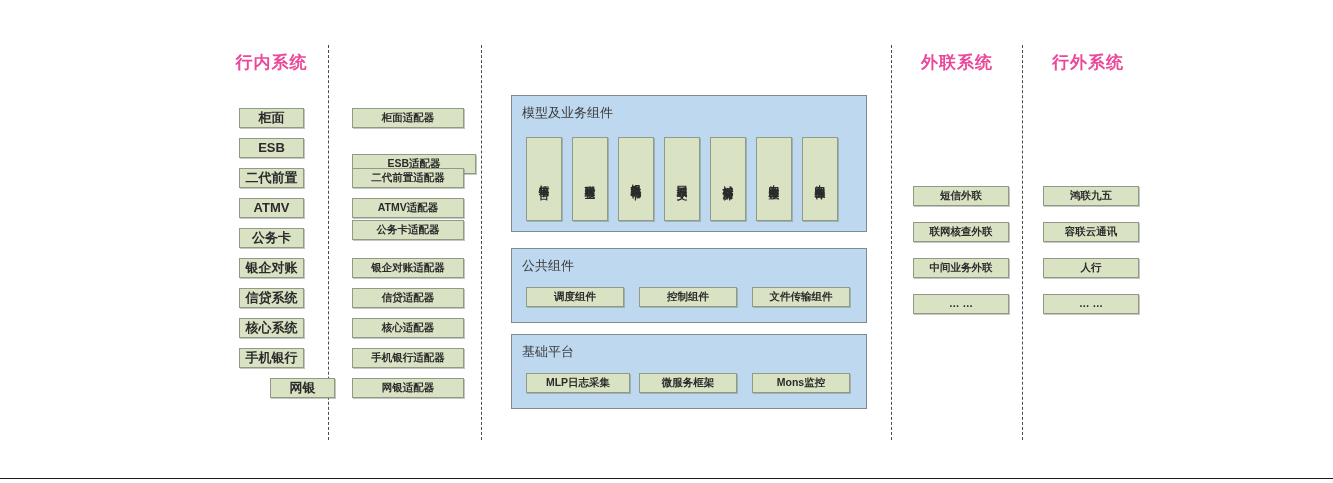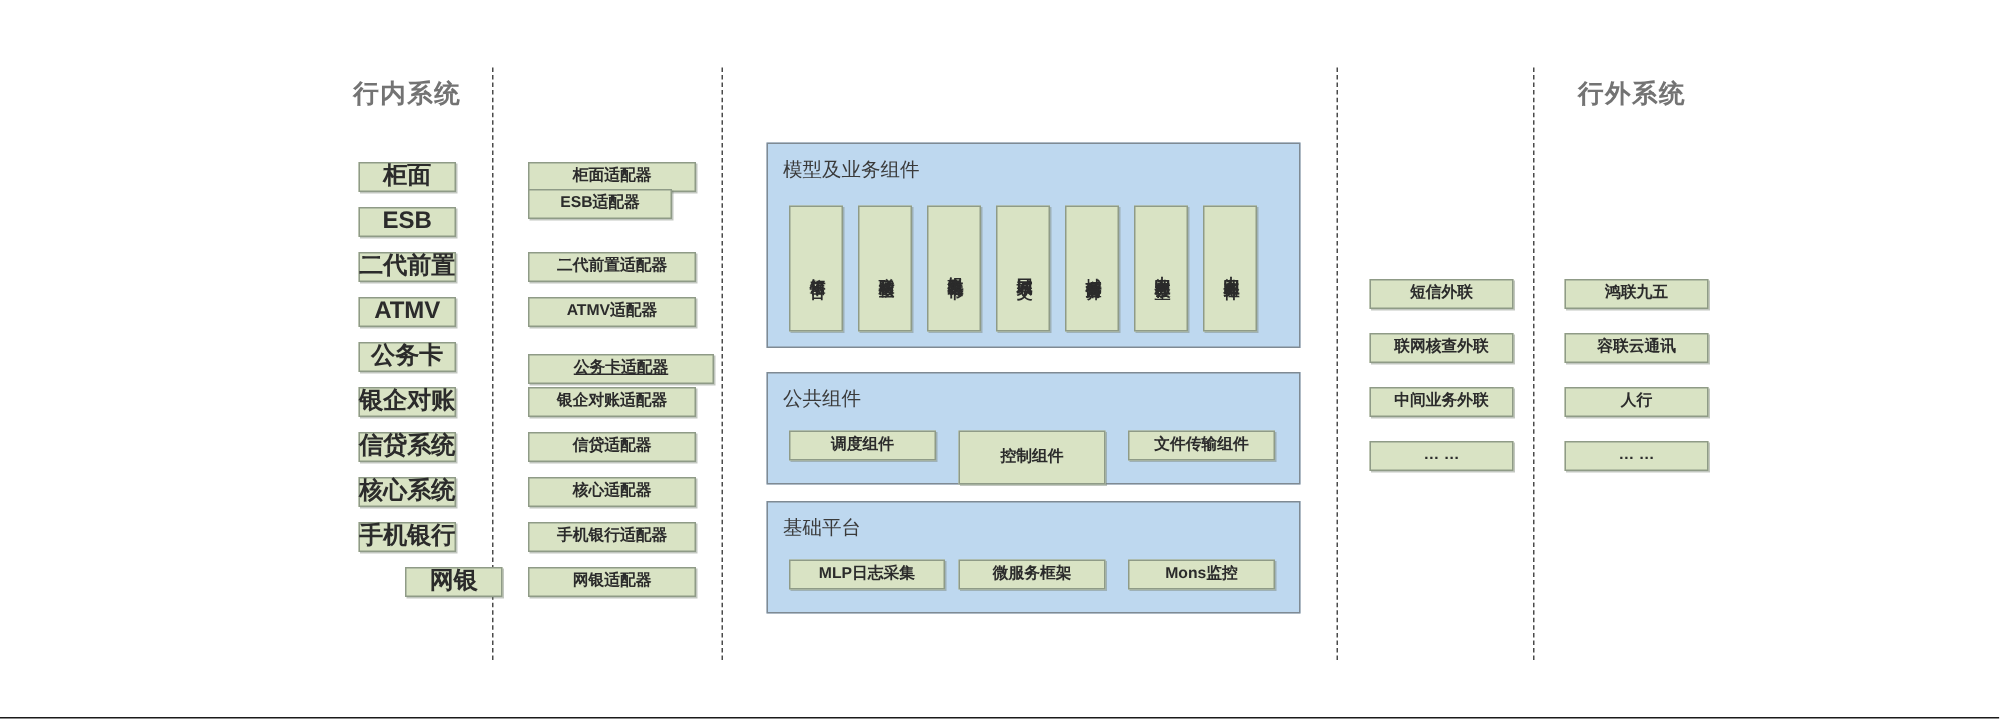--- a/index.html
+++ b/index.html
@@ -34,38 +34,38 @@
     top: 478px;
     width: 1333px;
     height: 0;
     border-top: 1.5px solid #1a1a1a;
   }
   
   .col-title {
     position: absolute;
     text-align: center;
     font-weight: bold;
-    color: #737373;
+    color: #ec4899;
     letter-spacing: 1px;
     white-space: nowrap;
   }
   .col-title.small { font-size: 17px; }
   .col-title.big   { font-size: 19px; }
 
   
   .node {
     position: absolute;
     box-sizing: border-box;
     background: #d9e3c4;
     border: 1px solid #8f9b87;
     box-shadow: 1px 1px 0 rgba(120,130,115,0.45);
     display: flex;
     align-items: center;
     justify-content: center;
-    font-size: 16px;
+    font-size: 13px;
     font-weight: bold;
     color: #2b2b2b;
     text-align: center;
     line-height: 1.1;
     white-space: nowrap;
   }
   .node.wide { font-size: 10.5px; }
 
   
   .node.vert {
@@ -110,24 +110,24 @@
   <div class="node" style="left:239px; top:198px; width:65px; height:20px;">ATMV</div>
   <div class="node" style="left:239px; top:228px; width:65px; height:20px;">公务卡</div>
   <div class="node" style="left:239px; top:258px; width:65px; height:20px;">银企对账</div>
   <div class="node" style="left:239px; top:288px; width:65px; height:20px;">信贷系统</div>
   <div class="node" style="left:239px; top:318px; width:65px; height:20px;">核心系统</div>
   <div class="node" style="left:239px; top:348px; width:65px; height:20px;">手机银行</div>
   <div class="node" style="left:239px; top:378px; width:65px; height:20px;margin-left:31px;">网银</div>
 
 
   <div class="node wide" style="left:352px; top:108px; width:112px; height:20px;">柜面适配器</div>
-  <div class="node wide" style="left:352px; top:126px; width:96px; height:20px;">ESB适配器</div>
+  <div class="node wide" style="left:352px; top:154px; width:124px; height:20px;">ESB适配器</div>
   <div class="node wide" style="left:352px; top:168px; width:112px; height:20px;">二代前置适配器</div>
   <div class="node wide" style="left:352px; top:198px; width:112px; height:20px;">ATMV适配器</div>
-  <div class="node wide" style="left:352px; top:236px; width:124px; height:20px;text-decoration:underline;">公务卡适配器</div>
+  <div class="node wide" style="left:352px; top:220px; width:112px; height:20px;">公务卡适配器</div>
   <div class="node wide" style="left:352px; top:258px; width:112px; height:20px;">银企对账适配器</div>
   <div class="node wide" style="left:352px; top:288px; width:112px; height:20px;">信贷适配器</div>
   <div class="node wide" style="left:352px; top:318px; width:112px; height:20px;">核心适配器</div>
   <div class="node wide" style="left:352px; top:348px; width:112px; height:20px;">手机银行适配器</div>
   <div class="node wide" style="left:352px; top:378px; width:112px; height:20px;">网银适配器</div>
 
 
   <div class="panel" style="left:511px; top:95px; width:356px; height:137px;"></div>
   <div class="panel-title" style="left:522px; top:104px;">模型及业务组件</div>
 
@@ -136,30 +136,31 @@
   <div class="node vert" style="left:618px; top:137px; width:36px; height:84px;">银联及银行卡</div>
   <div class="node vert" style="left:664px; top:137px; width:36px; height:84px;">同城票交</div>
   <div class="node vert" style="left:710px; top:137px; width:36px; height:84px;">城商行清算</div>
   <div class="node vert" style="left:756px; top:137px; width:36px; height:84px;">中间业务模型</div>
   <div class="node vert" style="left:802px; top:137px; width:36px; height:84px;">中间业务组件</div>
 
   <div class="panel" style="left:511px; top:248px; width:356px; height:75px;"></div>
   <div class="panel-title" style="left:522px; top:257px;">公共组件</div>
 
   <div class="node wide" style="left:526px; top:287px; width:98px; height:20px;">调度组件</div>
-  <div class="node wide" style="left:639px; top:287px; width:98px; height:36px;">控制组件</div>
+  <div class="node wide" style="left:639px; top:287px; width:98px; height:20px;">控制组件</div>
   <div class="node wide" style="left:752px; top:287px; width:98px; height:20px;">文件传输组件</div>
 
   <div class="panel" style="left:511px; top:334px; width:356px; height:75px;"></div>
   <div class="panel-title" style="left:522px; top:343px;">基础平台</div>
 
   <div class="node wide" style="left:526px; top:373px; width:104px; height:20px;">MLP日志采集</div>
   <div class="node wide" style="left:639px; top:373px; width:98px; height:20px;">微服务框架</div>
   <div class="node wide" style="left:752px; top:373px; width:98px; height:20px;">Mons监控</div>
 
+  <div class="col-title small" style="left:893px; top:51px; width:128px;">外联系统</div>
 
   <div class="node wide" style="left:913px; top:186px; width:96px; height:20px;">短信外联</div>
   <div class="node wide" style="left:913px; top:222px; width:96px; height:20px;">联网核查外联</div>
   <div class="node wide" style="left:913px; top:258px; width:96px; height:20px;">中间业务外联</div>
   <div class="node wide" style="left:913px; top:294px; width:96px; height:20px;">… …</div>
 
   <div class="col-title small" style="left:1024px; top:51px; width:128px;">行外系统</div>
 
   <div class="node wide" style="left:1043px; top:186px; width:96px; height:20px;">鸿联九五</div>
   <div class="node wide" style="left:1043px; top:222px; width:96px; height:20px;">容联云通讯</div>

